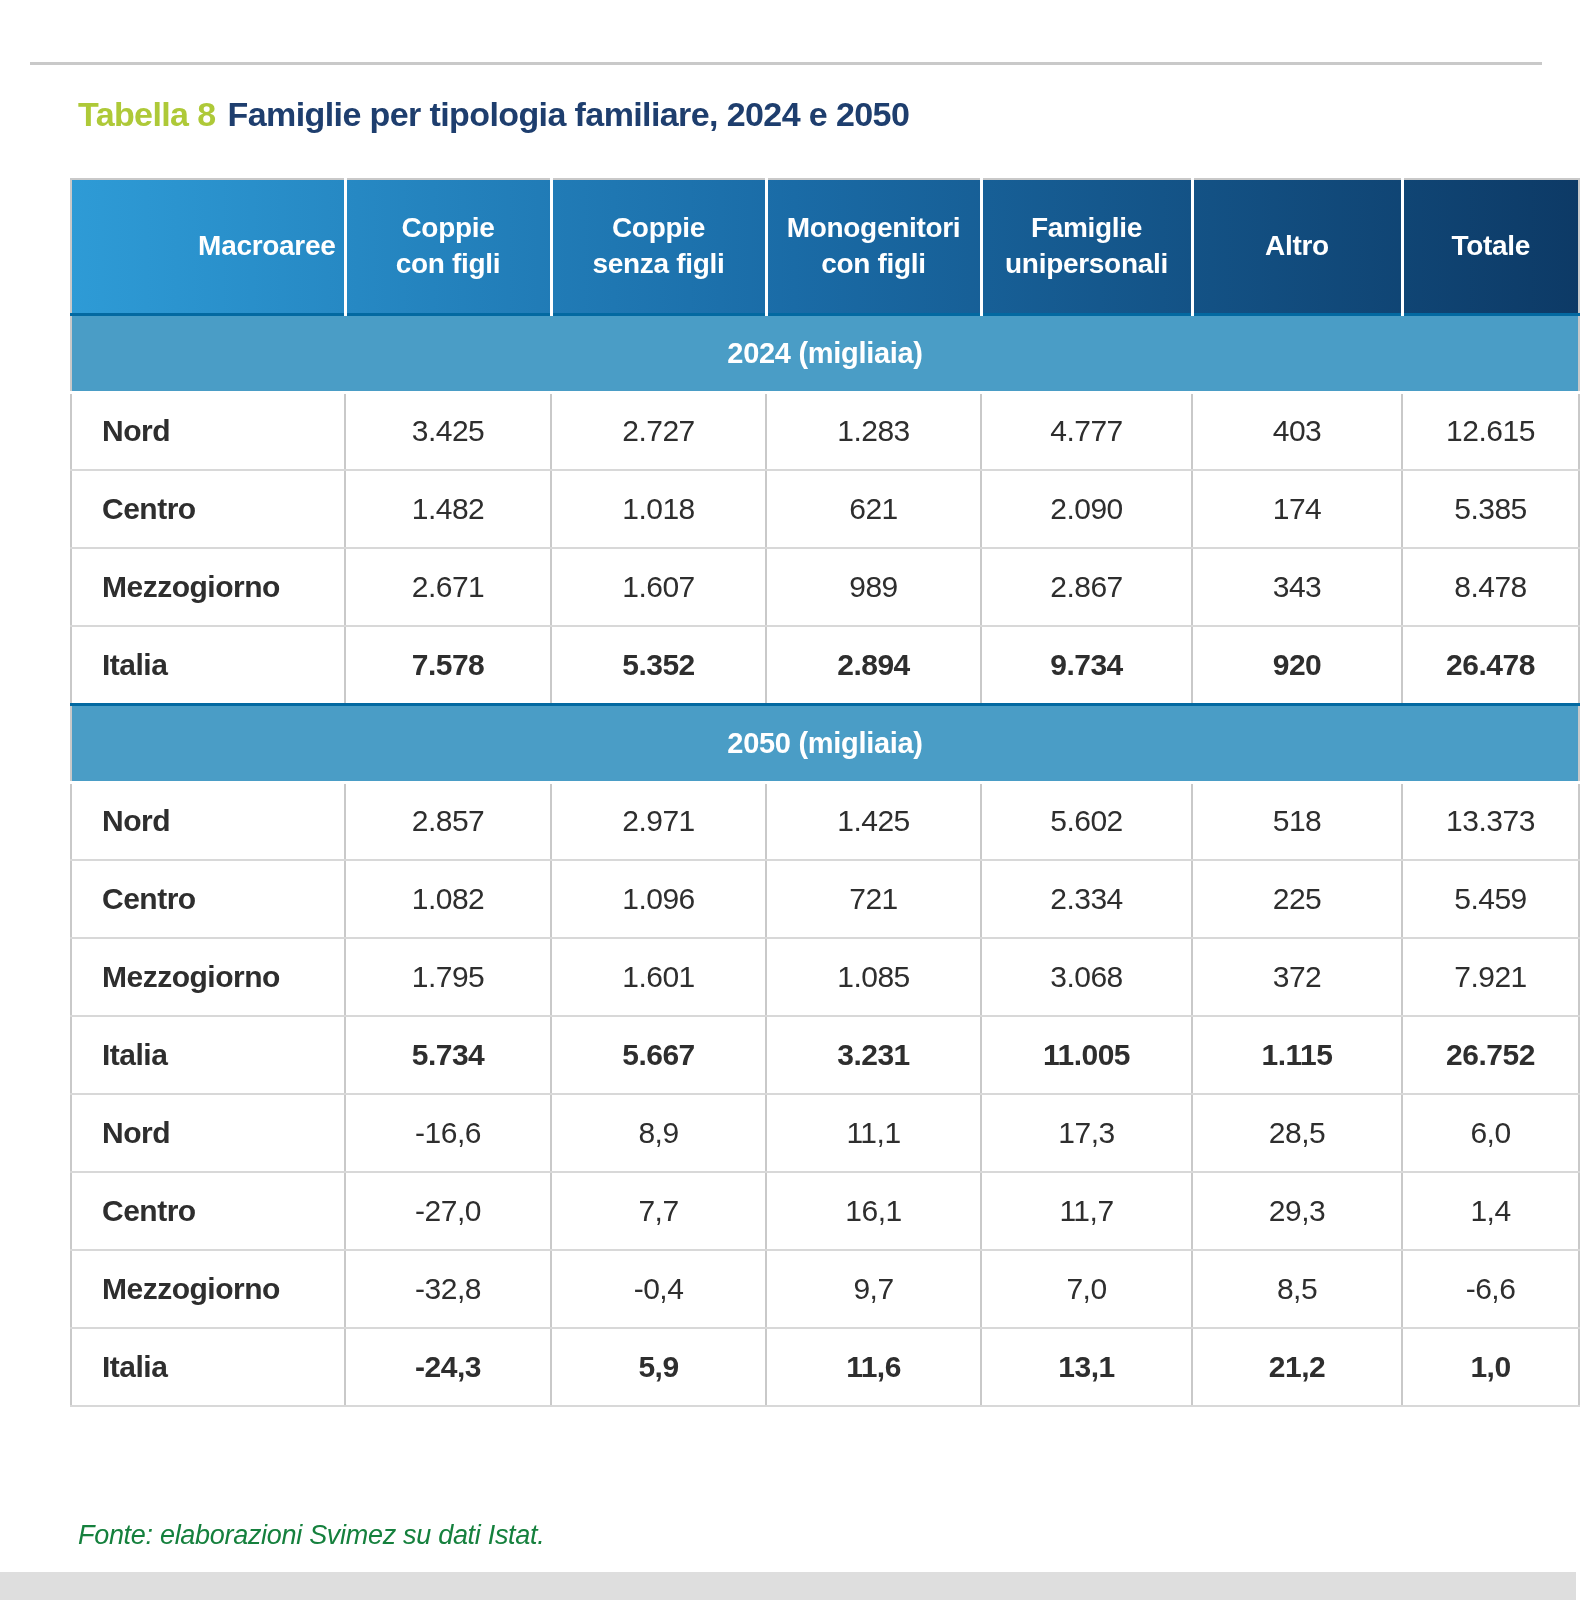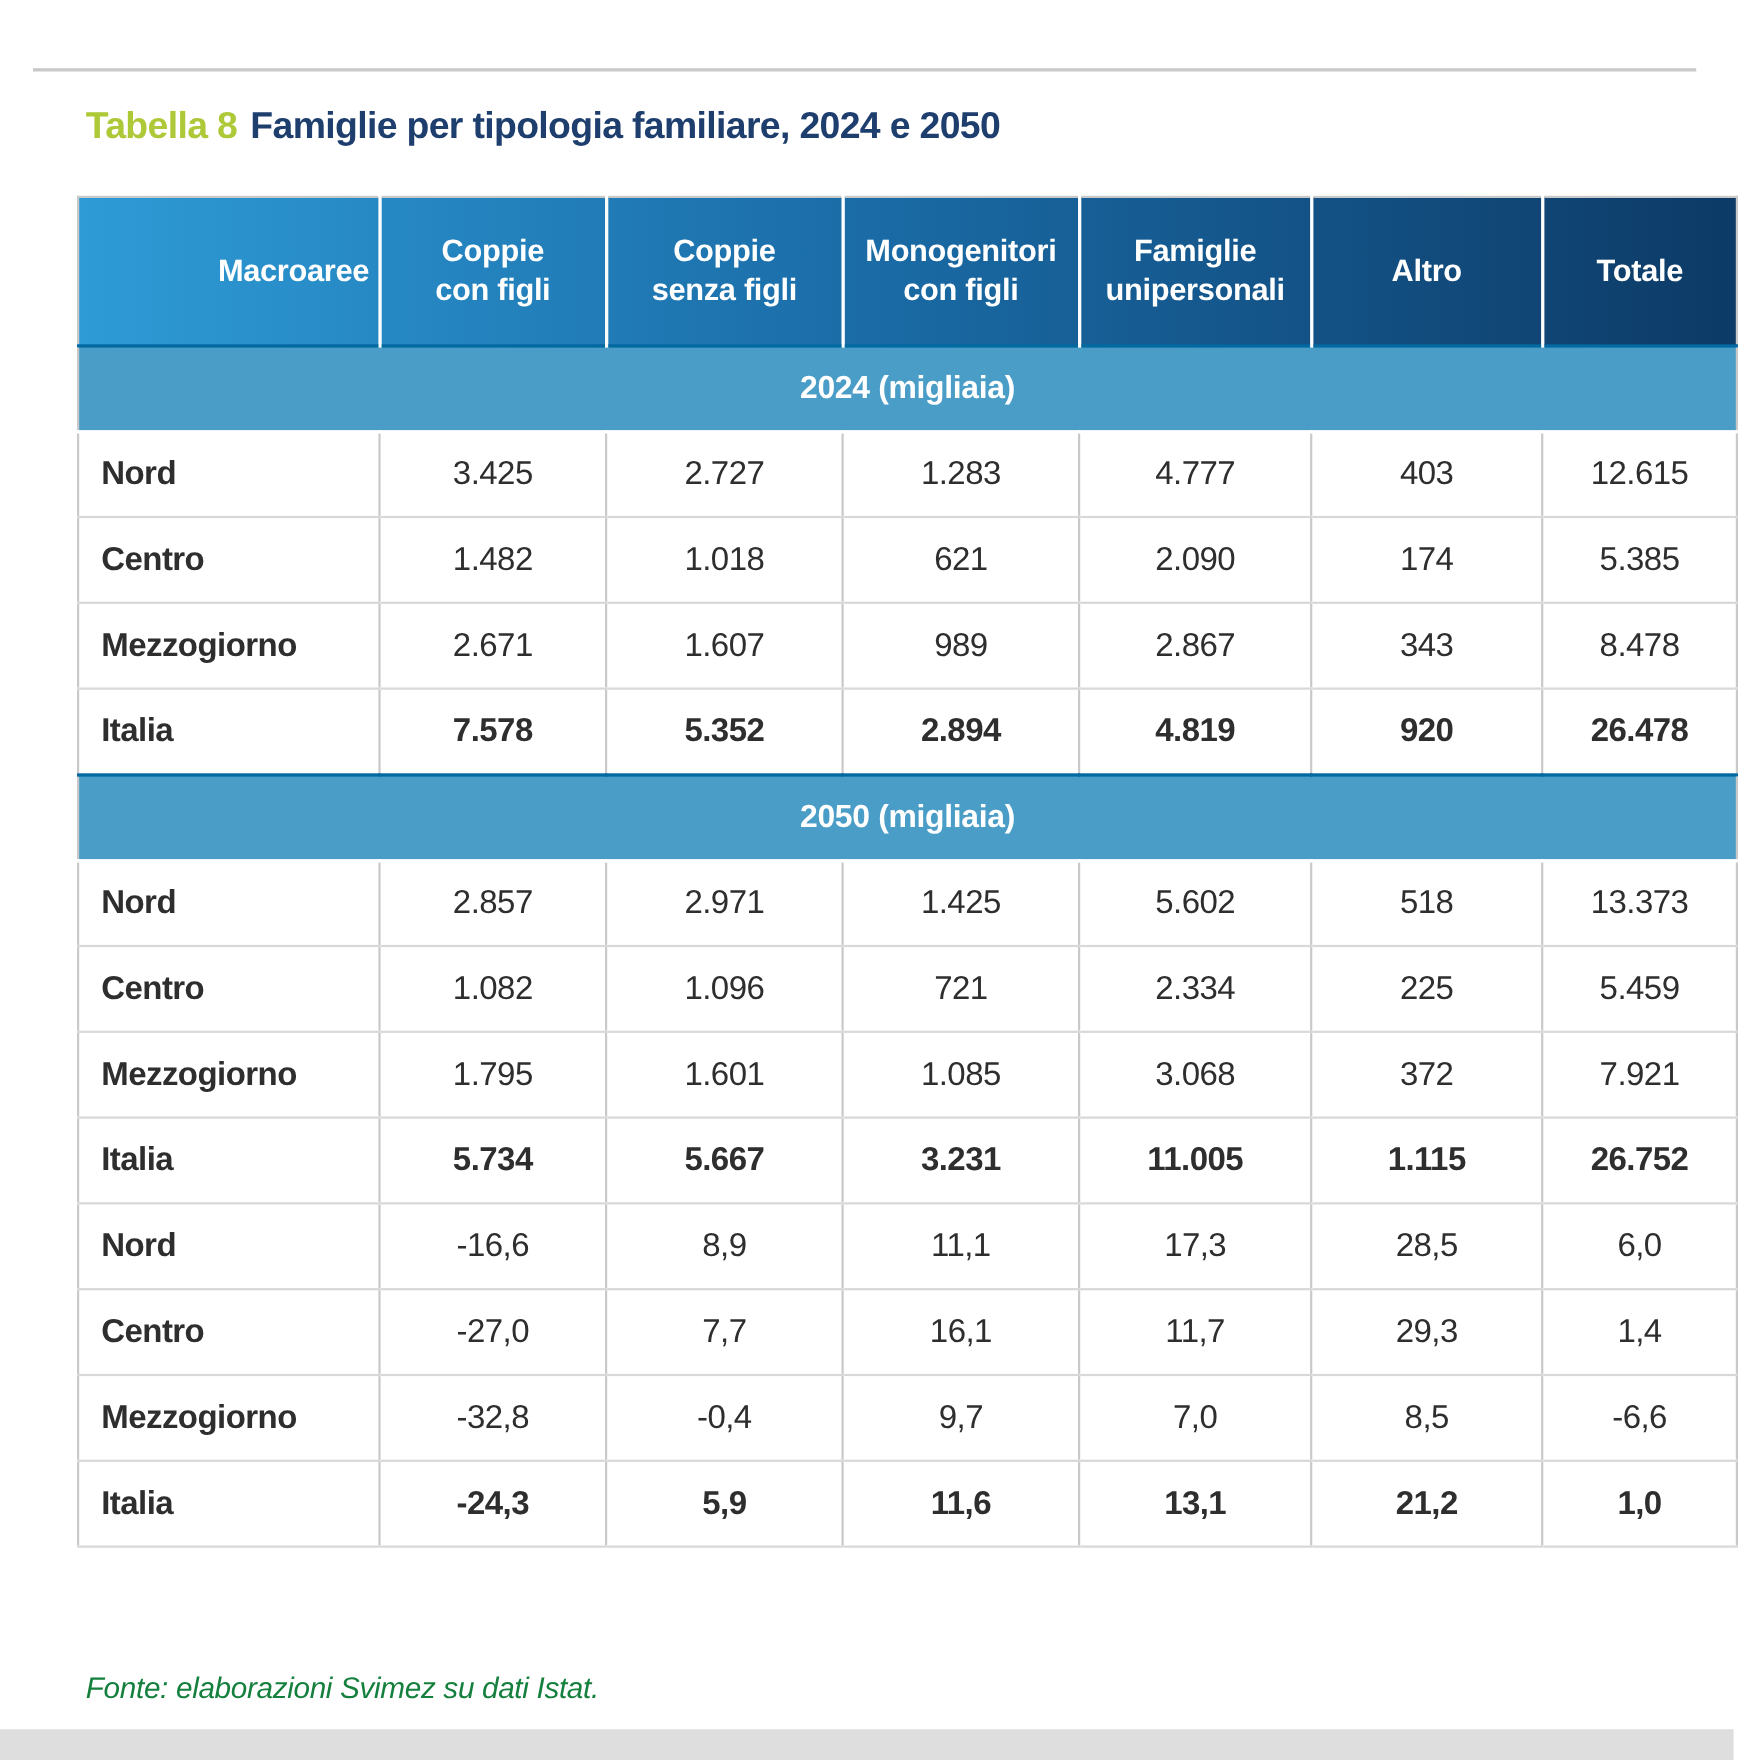--- a/index.html
+++ b/index.html
@@ -28,21 +28,21 @@
   }
   thead th:first-child{border-left:none;text-align:right;padding-left:26px;}
   
   tr.band td{
     background:#4a9dc6;color:#ffffff;text-align:center;
     font-size:29px;font-weight:700;letter-spacing:-0.3px;height:78px;
     border-top:3px solid #0369a1;border-bottom:3px solid #ffffff;
   }
   
   tbody th.rowlabel{
-    text-align:left;padding-left:20px;font-weight:700;font-size:30px;letter-spacing:-0.5px;color:#2e2e2e;
+    text-align:left;padding-left:30px;font-weight:700;font-size:30px;letter-spacing:-0.5px;color:#2e2e2e;
   }
   tbody td.val{
     text-align:center;font-size:30px;font-weight:400;letter-spacing:-0.5px;color:#2e2e2e;
   }
   tbody tr.datarow th,tbody tr.datarow td{
     height:78px;border-bottom:2px solid #d8d8d8;border-left:2px solid #c9c9c9;
   }
   tbody tr.datarow th:first-child{border-left:none;}
   tbody tr.total th,tbody tr.total td{font-weight:700;}
   .fonte{
@@ -111,21 +111,21 @@
           <td class="val">989</td>
           <td class="val">2.867</td>
           <td class="val">343</td>
           <td class="val">8.478</td>
         </tr>
         <tr class="datarow total">
           <th class="rowlabel" scope="row">Italia</th>
           <td class="val">7.578</td>
           <td class="val">5.352</td>
           <td class="val">2.894</td>
-          <td class="val">4.819</td>
+          <td class="val">9.734</td>
           <td class="val">920</td>
           <td class="val">26.478</td>
         </tr>
         <tr class="band">
           <td colspan="7">2050 (migliaia)</td>
         </tr>
         <tr class="datarow">
           <th class="rowlabel" scope="row">Nord</th>
           <td class="val">2.857</td>
           <td class="val">2.971</td>

